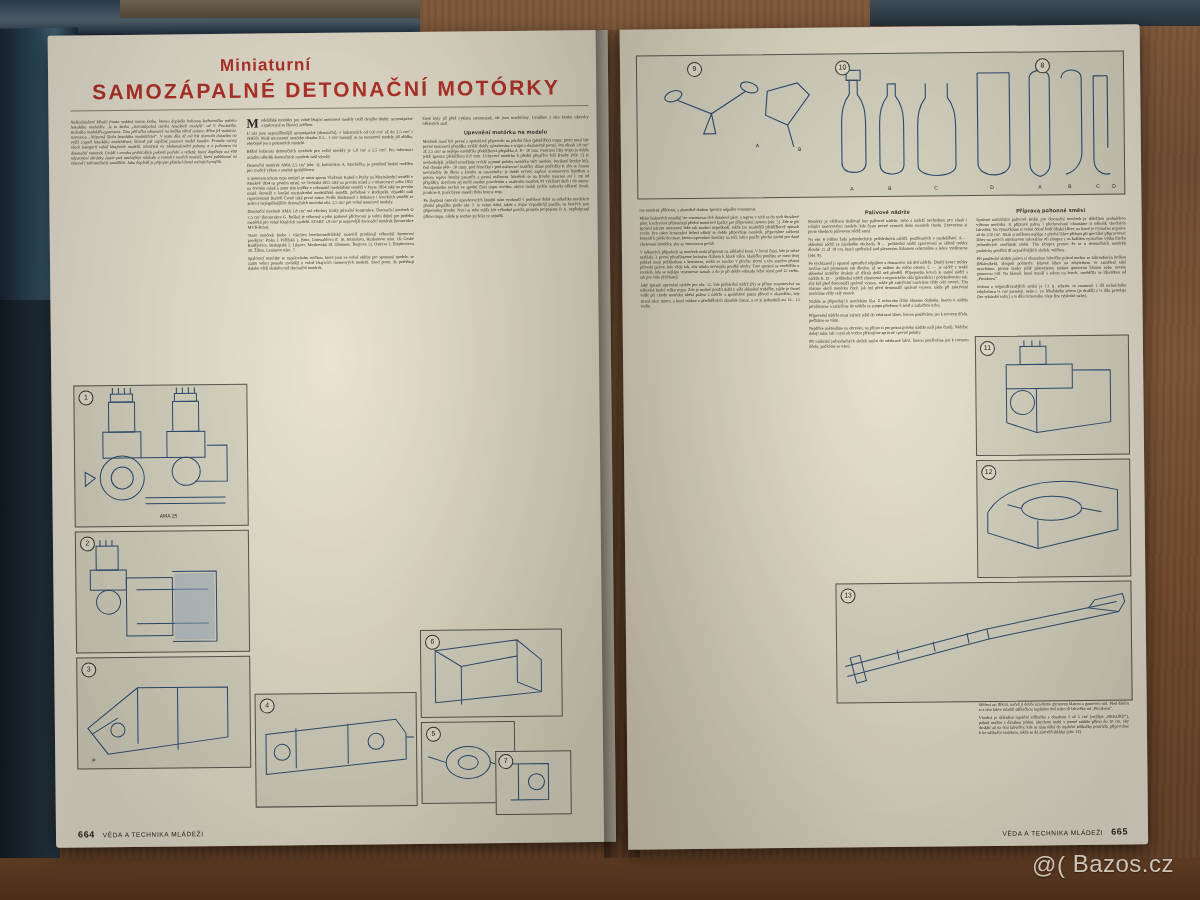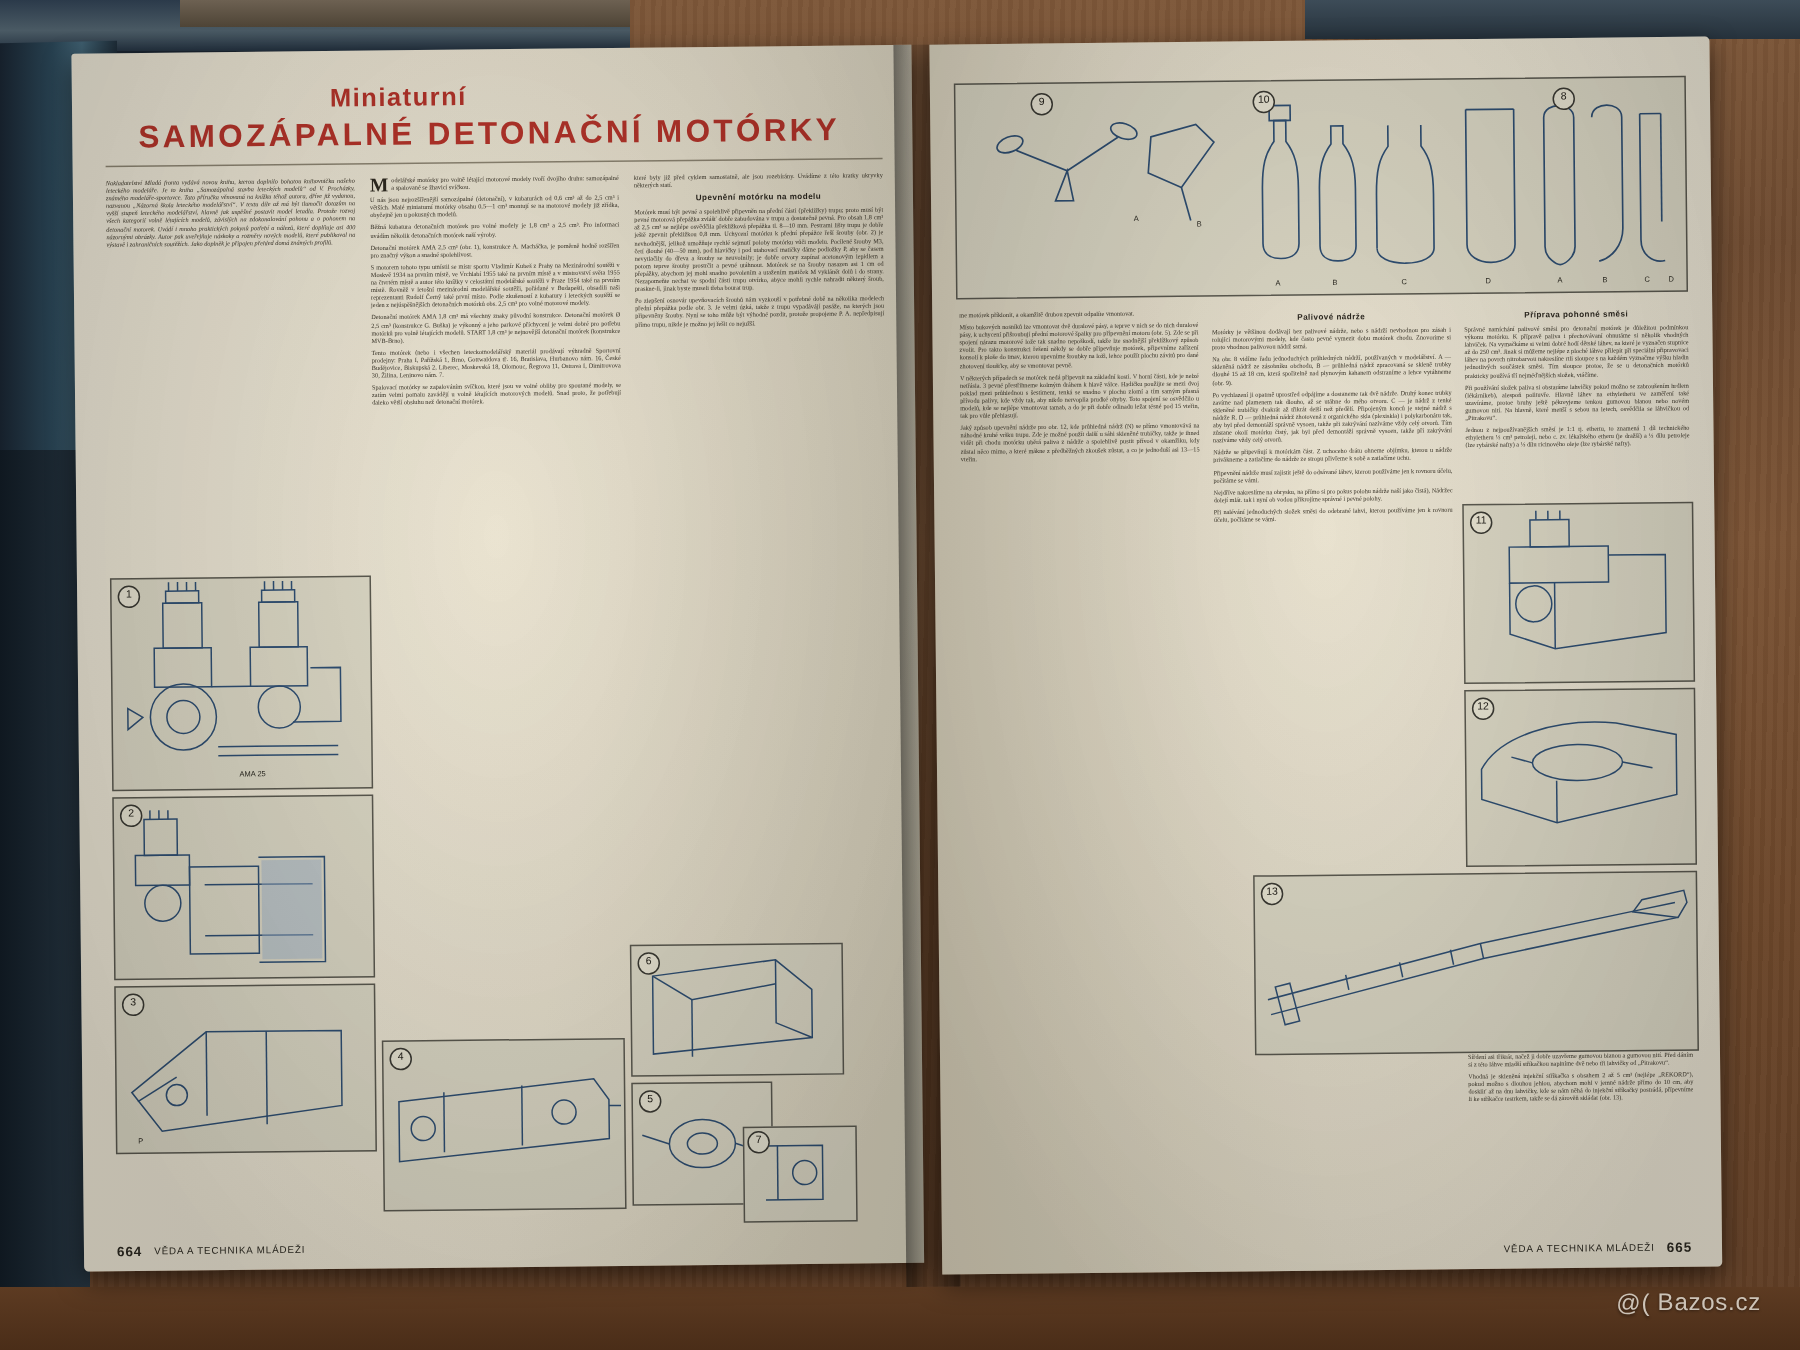--- a/index.html
+++ b/index.html
@@ -120,21 +120,21 @@
     position:absolute;bottom:8px;left:22px;right:20px;
     font-family:"Liberation Sans", sans-serif;font-size:6.5px;letter-spacing:.6px;color:#2b2820;
     display:flex;justify-content:space-between;align-items:center;
   }
   .footer .pg{font-weight:bold;font-size:9px;}
   .footer-right{justify-content:flex-end;gap:8px;}
 
   
   .watermark{
     position:absolute;right:26px;bottom:22px;
-    font-family:"Liberation Sans", sans-serif;font-size:16px;color:#d7cfc4;opacity:.92;
+    font-family:"Liberation Sans", sans-serif;font-size:24px;color:#d7cfc4;opacity:.92;
     letter-spacing:.5px;text-shadow:0 1px 2px rgba(0,0,0,.5);
   }
   .wm-mark{display:inline-block;transform:translateY(1px);}
   
   .shade{
     position:absolute;pointer-events:none;inset:0;
     background:radial-gradient(ellipse at 50% 40%, rgba(255,255,255,.10), rgba(0,0,0,.18) 85%);
     mix-blend-mode:multiply;
   }
 </style>

